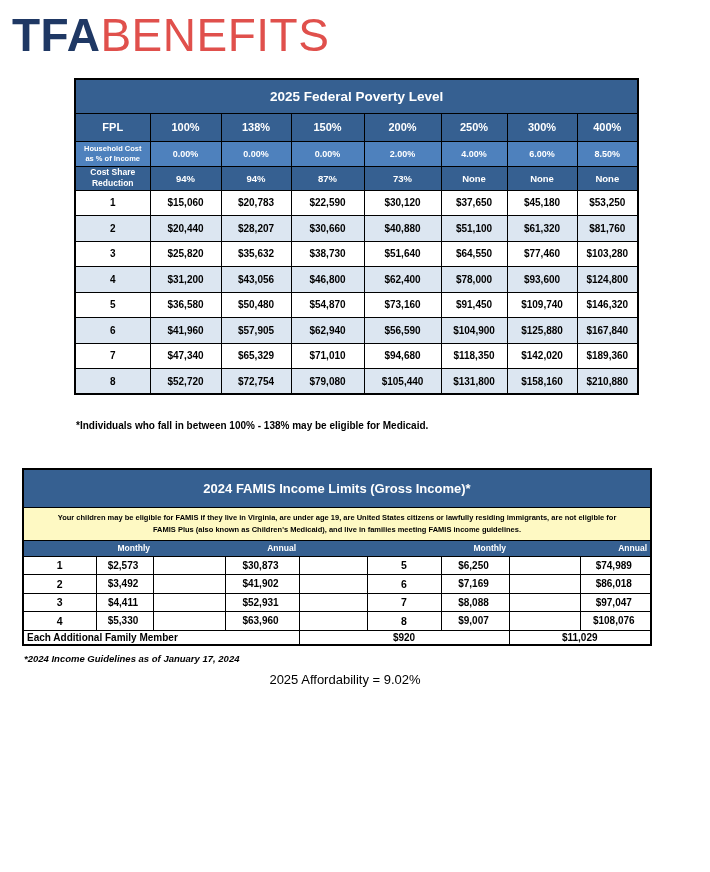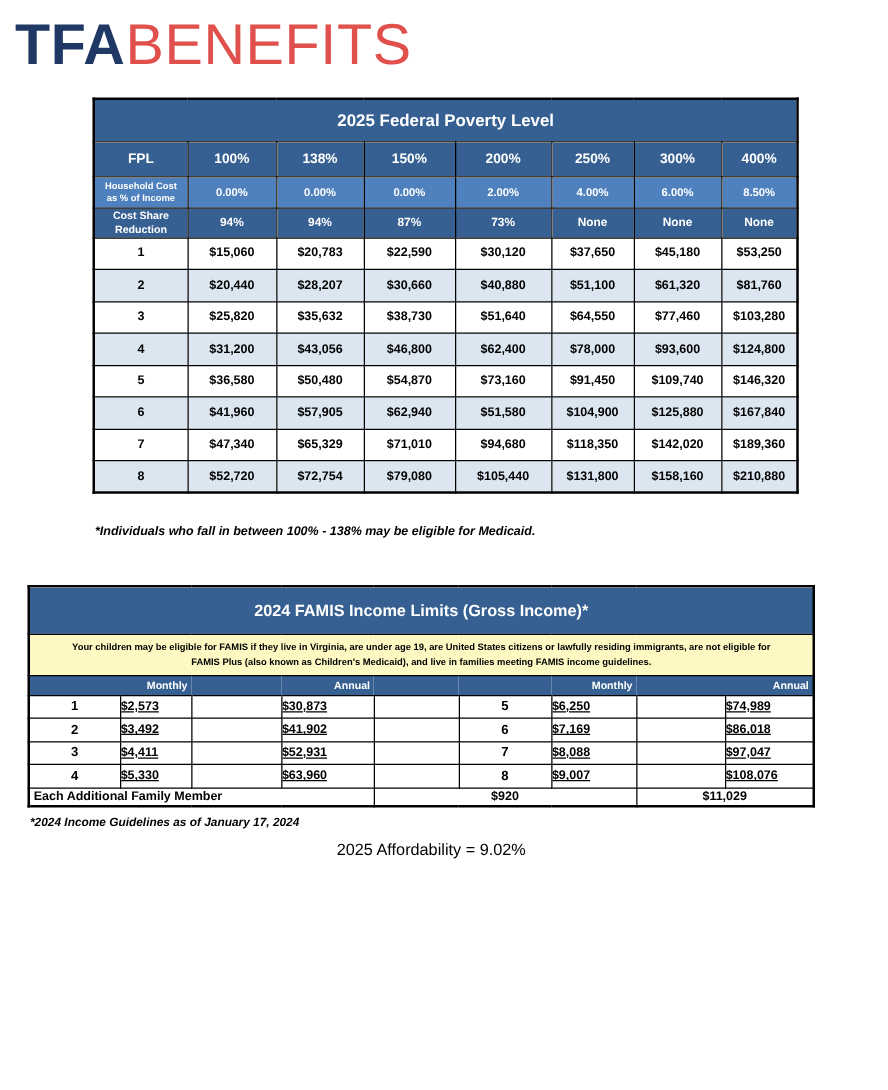--- a/index.html
+++ b/index.html
@@ -22,31 +22,31 @@
   .fpl-table { position:absolute; left:74px; top:78px; width:563px; border:2.5px solid var(--border-black); }
   .t1-title td { background:var(--steel-blue); color:var(--text-white); font-weight:700; font-size:13.5px; height:34px; }
   .t1-head  td { background:var(--steel-blue); color:var(--text-white); font-weight:700; font-size:11px; height:28px; }
   .t1-house td { background:var(--light-blue); color:var(--text-white); font-weight:700; font-size:9px;  height:25px; }
   .t1-house td.lbl { font-size:7.5px; line-height:1.25; padding:0 3px; }
   .t1-share td { background:var(--steel-blue); color:var(--text-white); font-weight:700; font-size:9.5px; height:24px; }
   .t1-share td.lbl { font-size:8.5px; line-height:1.3; }
   .t1-data  td { background:#ffffff; color:#000000; font-weight:700; font-size:10px; height:25.5px; }
   .t1-data.alt td { background:var(--alt-row); }
 
-  .footnote-1 { position:absolute; left:76px; top:420px; font-size:10px; font-weight:700; font-style:italic; color:#000;text-align:right; }
+  .footnote-1 { position:absolute; left:76px; top:420px; font-size:10px; font-weight:700; color:#000;text-align:right; }
 
   
   .famis-table { position:absolute; left:22px; top:468px; width:628px; border:2.5px solid var(--border-black); }
   .t2-title td { background:var(--steel-blue); color:var(--text-white); font-weight:700; font-size:13px; height:38px; }
   .t2-desc  td { background:#fef9c3; color:#000000; font-weight:700; font-size:7.5px; line-height:1.55; height:33px; padding:2px 28px; }
   .t2-head  td { background:var(--steel-blue); color:var(--text-white); font-weight:700; font-size:8.5px; height:16px; border-left:none; border-right:none; }
   .t2-head  td.ra { text-align:right; padding-right:3px; }
   .t2-data  td { background:#ffffff; color:#000000; height:18.5px; font-size:10px; }
   .t2-data  td.num   { font-weight:700; font-size:10.5px; }
-  .t2-data  td.money { font-weight:700; text-align:left; padding-right:3px;text-decoration:underline; }
+  .t2-data  td.money { font-weight:700; text-align:center; padding-right:3px; }
   .t2-foot  td { background:#ffffff; color:#000000; font-weight:700; font-size:10px; height:14.5px; }
   .t2-foot  td.lbl { text-align:left; padding-left:3px; }
 
   .footnote-2 { position:absolute; left:24px; top:653px; font-size:9.5px; font-weight:700; font-style:italic; color:#000; }
   .affordability { position:absolute; left:0px; top:672px; width:690px; text-align:center; font-size:13px; font-weight:400; color:#000; }
 </style>
 </head>
 <body>
 
 <div class="page">
@@ -148,21 +148,21 @@
       <td>$73,160</td>
       <td>$91,450</td>
       <td>$109,740</td>
       <td>$146,320</td>
     </tr>
     <tr class="t1-data alt">
       <td>6</td>
       <td>$41,960</td>
       <td>$57,905</td>
       <td>$62,940</td>
-      <td>$51,580</td>
+      <td>$56,590</td>
       <td>$104,900</td>
       <td>$125,880</td>
       <td>$167,840</td>
     </tr>
     <tr class="t1-data">
       <td>7</td>
       <td>$47,340</td>
       <td>$65,329</td>
       <td>$71,010</td>
       <td>$94,680</td>

